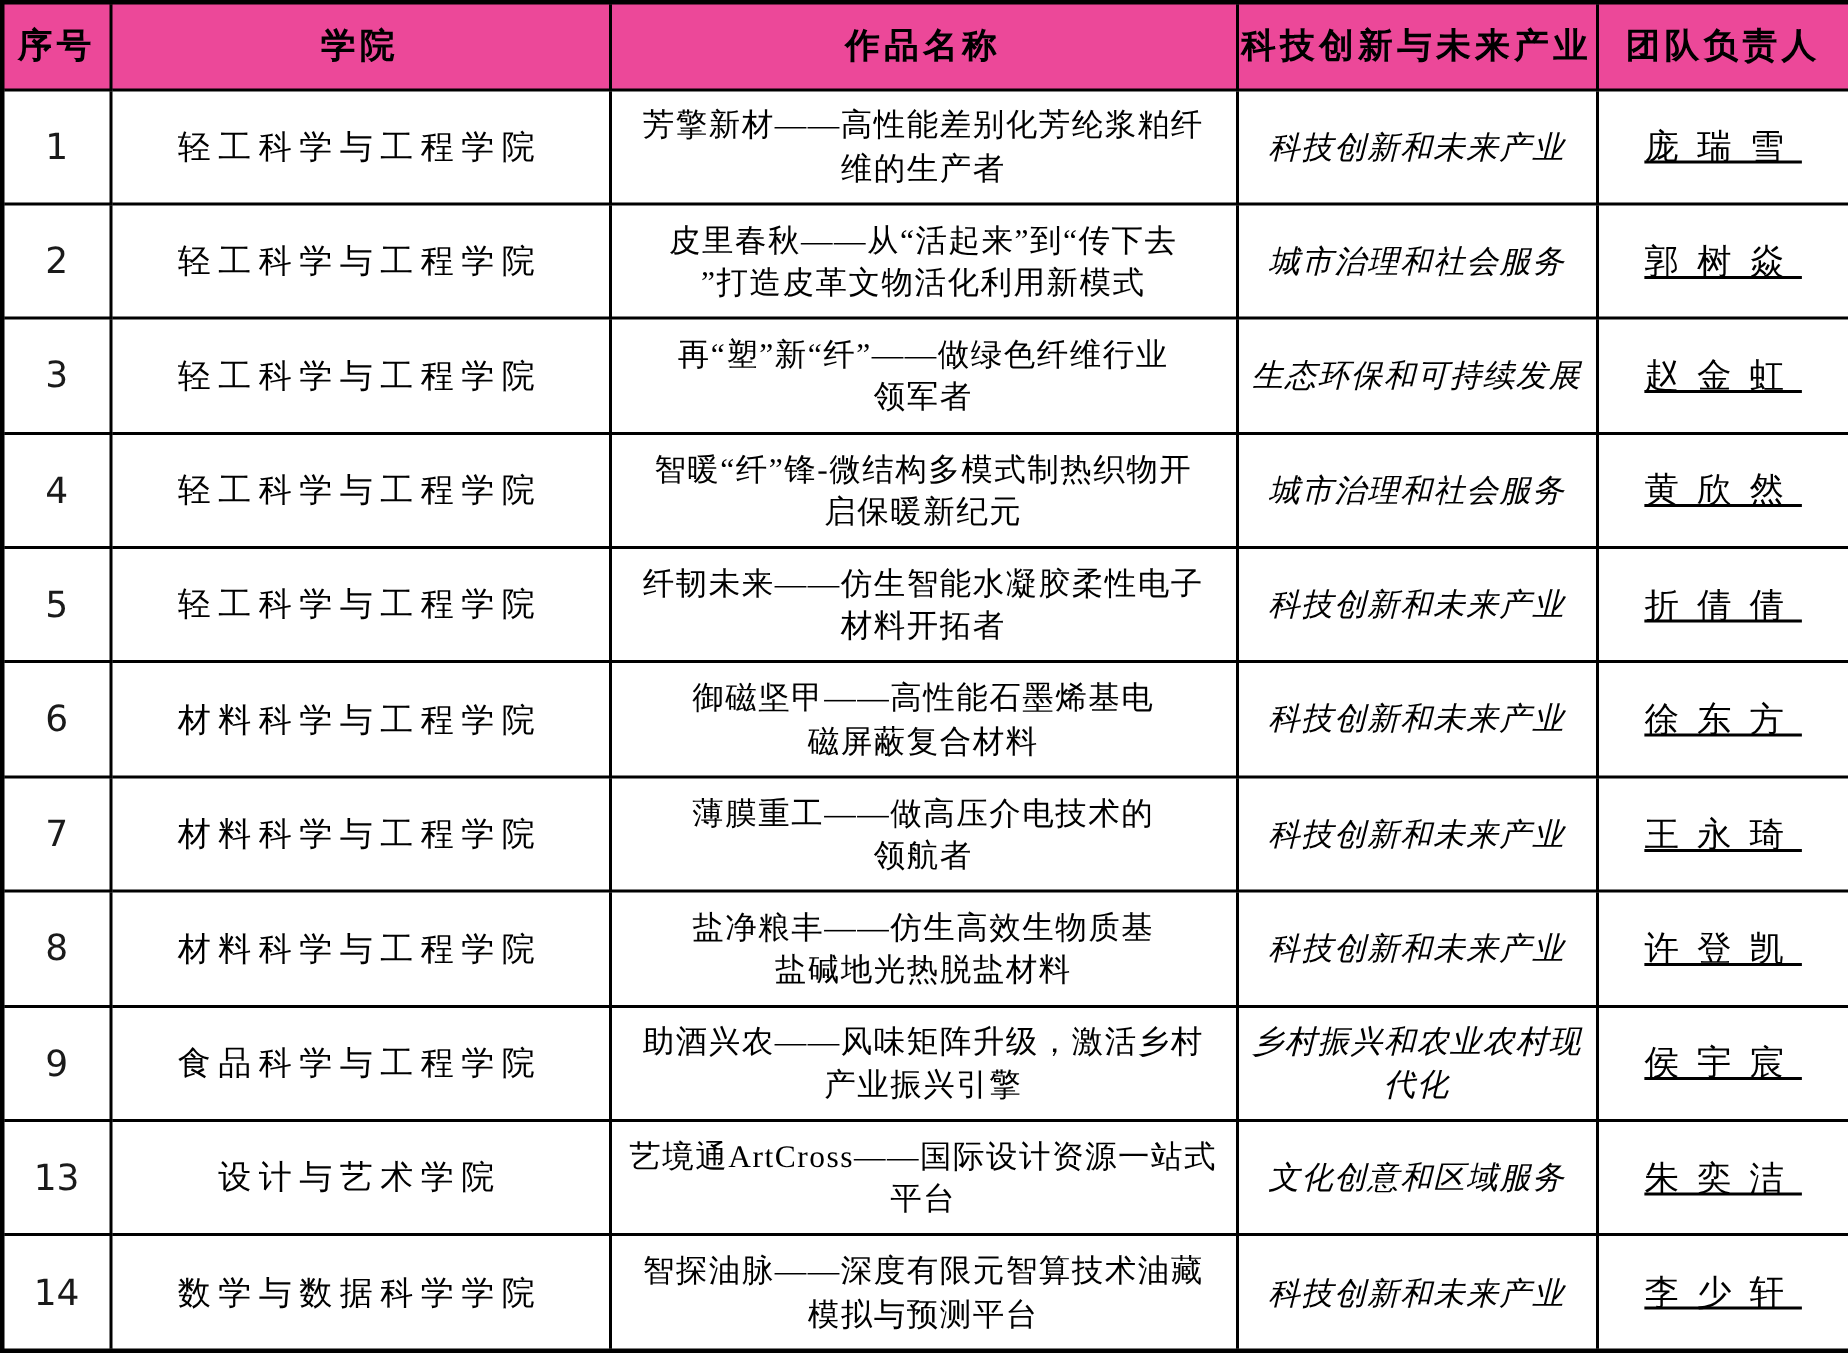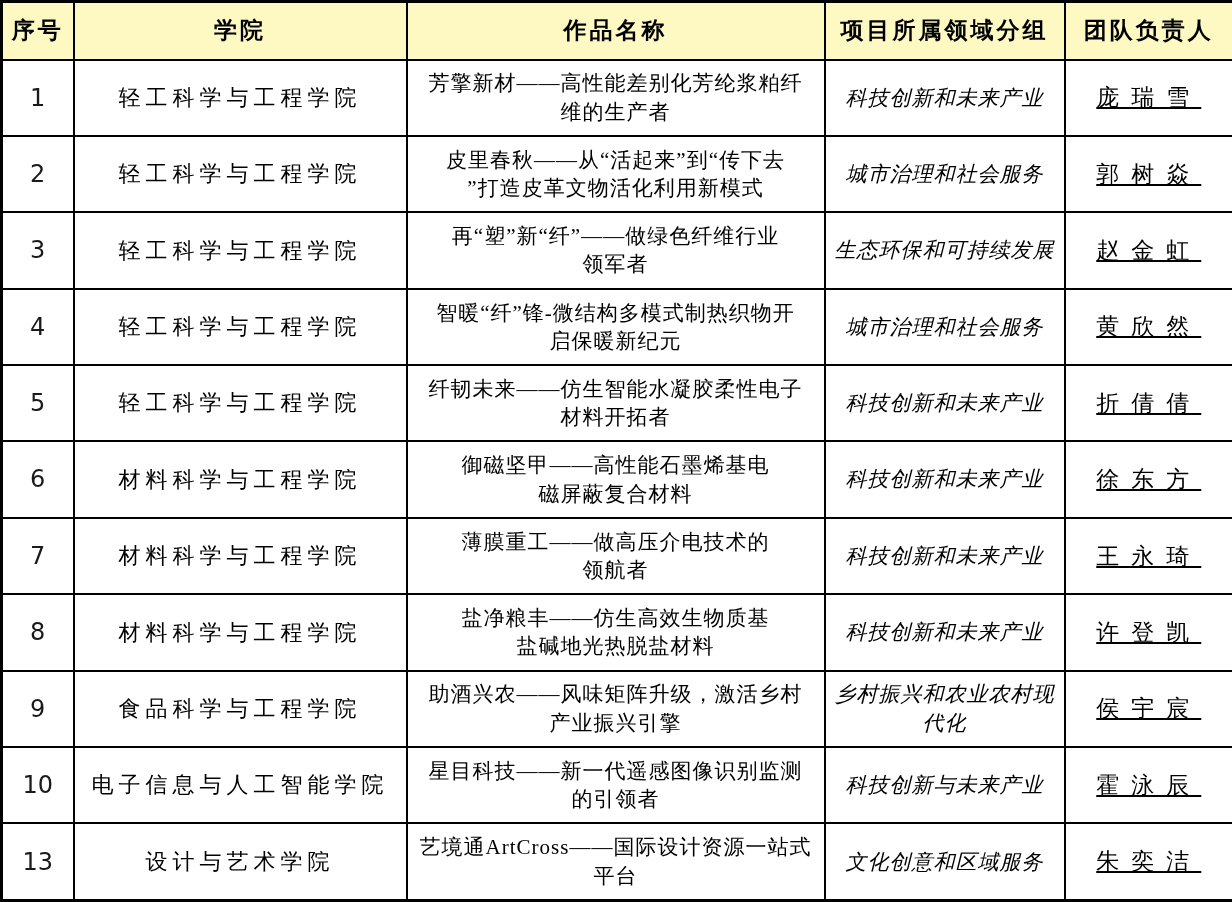--- a/index.html
+++ b/index.html
@@ -29,21 +29,21 @@
     border: 3px solid #000000;
   }
   col.c1 { width: 72px; }
   col.c2 { width: 333px; }
   col.c3 { width: 418px; }
   col.c4 { width: 240px; }
   col.c5 { width: 169px; }
 
   thead tr { height: 58px; }
   thead th {
-    background: #fef9c3;
+    background: #ec4899;
     font-weight: bold;
     font-size: 23px;
     letter-spacing: 3px;
     text-align: center;
     vertical-align: middle;
     padding: 0 2px;
   }
   tbody td {
     text-align: center;
     vertical-align: middle;
@@ -71,21 +71,21 @@
         <col class="c2">
         <col class="c3">
         <col class="c4">
         <col class="c5">
     </colgroup>
     <thead>
       <tr>
         <th>序号</th>
         <th>学院</th>
         <th>作品名称</th>
-        <th>项目所属领域分组</th>
+        <th>科技创新与未来产业</th>
         <th>团队负责人</th>
       </tr>
     </thead>
     <tbody>
       <tr>
         <td class="c-no">1</td>
         <td class="c-college">轻工科学与工程学院</td>
         <td class="c-work">芳擎新材——高性能差别化芳纶浆粕纤
 维的生产者</td>
         <td class="c-domain">科技创新和未来产业</td>
@@ -150,30 +150,30 @@
       <tr>
         <td class="c-no">9</td>
         <td class="c-college">食品科学与工程学院</td>
         <td class="c-work">助酒兴农——风味矩阵升级，激活乡村
 产业振兴引擎</td>
         <td class="c-domain">乡村振兴和农业农村现
 代化</td>
         <td class="c-leader">侯宇宸</td>
       </tr>
       <tr>
-        <td class="c-no">10</td>
-        <td class="c-college">电子信息与人工智能学院</td>
-        <td class="c-work">星目科技——新一代遥感图像识别监测
-的引领者</td>
-        <td class="c-domain">科技创新与未来产业</td>
-        <td class="c-leader">霍泳辰</td>
-      </tr>
-      <tr>
         <td class="c-no">13</td>
         <td class="c-college">设计与艺术学院</td>
         <td class="c-work">艺境通ArtCross——国际设计资源一站式
 平台</td>
         <td class="c-domain">文化创意和区域服务</td>
         <td class="c-leader">朱奕洁</td>
       </tr>
+      <tr>
+        <td class="c-no">14</td>
+        <td class="c-college">数学与数据科学学院</td>
+        <td class="c-work">智探油脉——深度有限元智算技术油藏
+模拟与预测平台</td>
+        <td class="c-domain">科技创新和未来产业</td>
+        <td class="c-leader">李少轩</td>
+      </tr>
     </tbody>
   </table>
 </div>
 
 </body></html>

